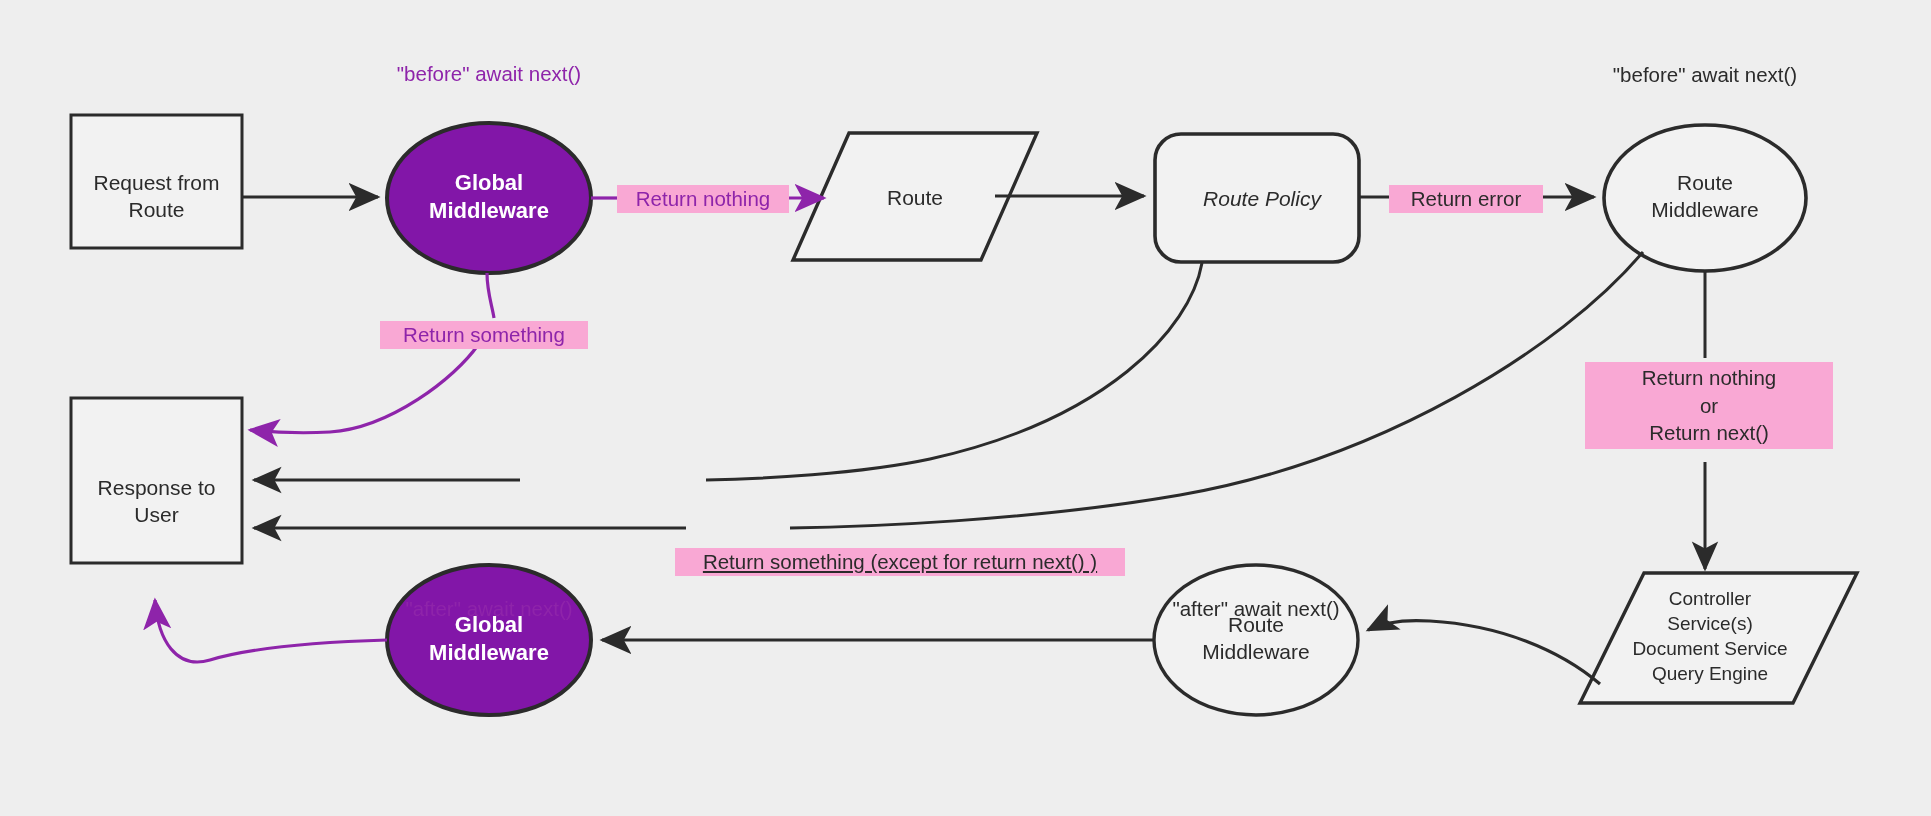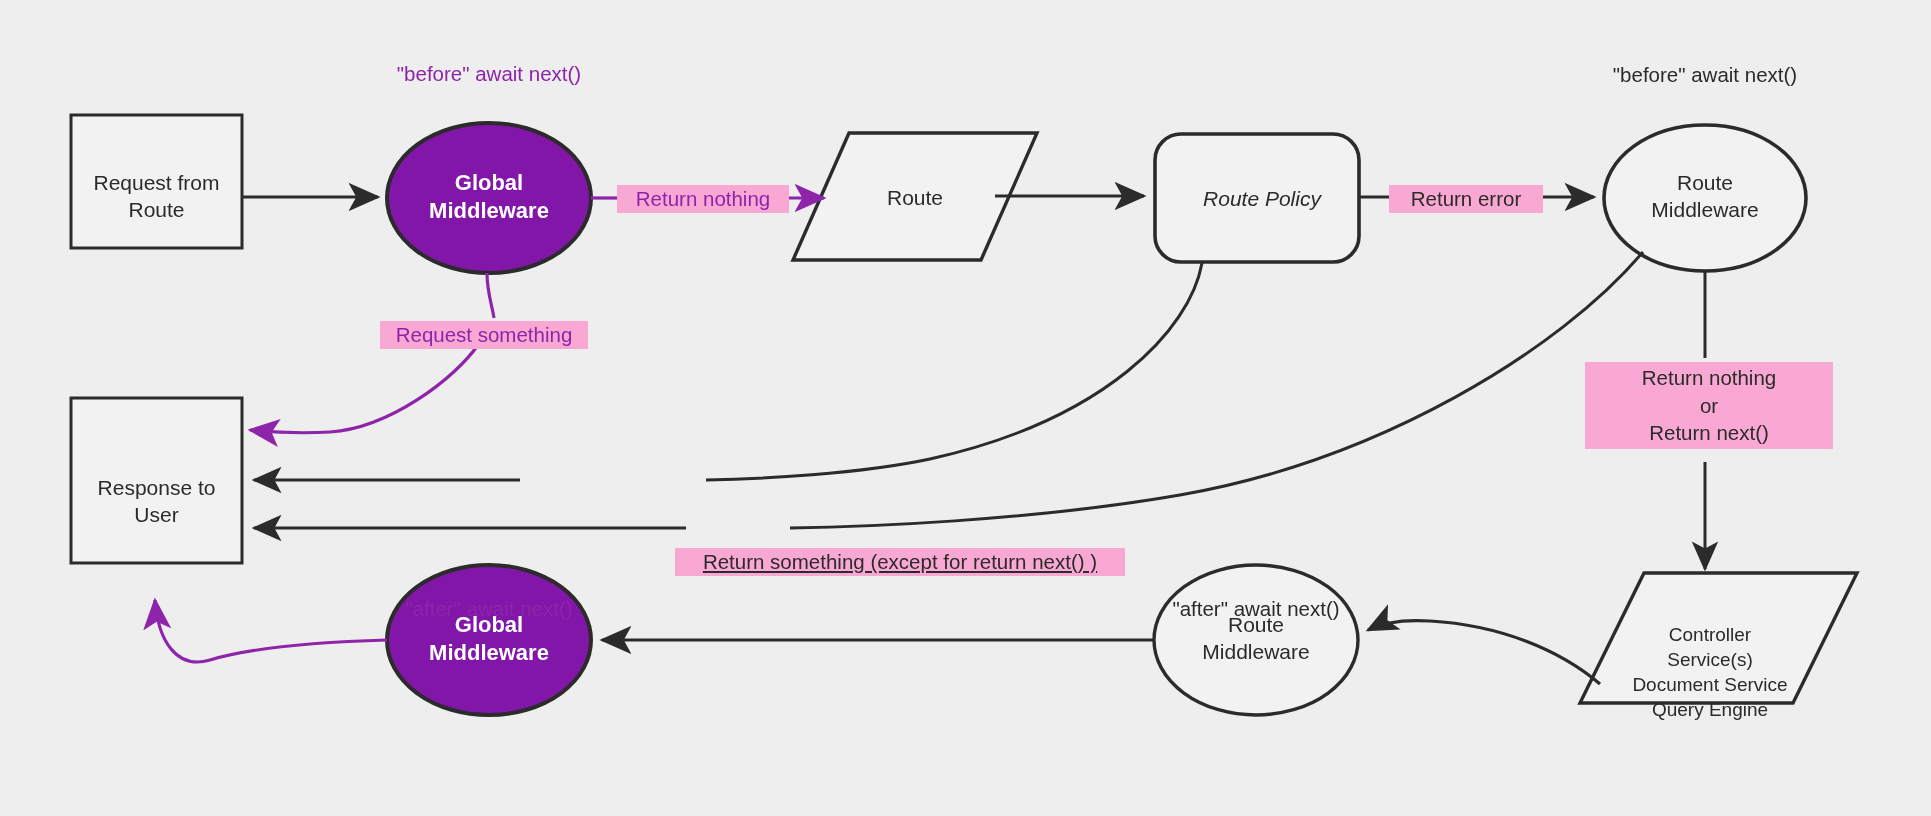--- a/index.html
+++ b/index.html
@@ -121,21 +121,21 @@
   <div class="node-label on-fill" style="left:399px; top:169px; width:180px;">Global
 Middleware</div>
 
   <div class="node-label" style="left:855px; top:185px; width:120px;">Route</div>
 
   <div class="node-label" style="left:1168px; top:186px; width:188px;font-style:italic;">Route Policy</div>
 
   <div class="node-label" style="left:1615px; top:170px; width:180px;">Route
 Middleware</div>
 
-  <div class="node-label" style="left:1600px; top:586px; width:220px; font-size:19px; line-height:1.32;margin-top:36px;">Controller
+  <div class="node-label" style="left:1600px; top:586px; width:220px; font-size:19px; line-height:1.32;">Controller
 Service(s)
 Document Service
 Query Engine</div>
 
   <div class="node-label" style="left:1166px; top:612px; width:180px;">Route
 Middleware</div>
 
   <div class="node-label on-fill" style="left:399px; top:611px; width:180px;">Global
 Middleware</div>
 
@@ -145,21 +145,21 @@
   <div class="edge-label purple nobg" style="left:329px; top:60px; width:320px;">"before" await next()</div>
 
   <div class="edge-label nobg" style="left:1545px; top:61px; width:320px;">"before" await next()</div>
 
   <div class="edge-label purple nobg" style="left:329px; top:595px; width:320px;">"after" await next()</div>
 
   <div class="edge-label nobg" style="left:1096px; top:595px; width:320px;">"after" await next()</div>
 
   <div class="edge-label purple" style="left:617px; top:185px; width:166px; padding:0 3px;">Return nothing</div>
 
-  <div class="edge-label purple" style="left:380px; top:321px; width:200px; padding:0 4px;">Request something</div>
+  <div class="edge-label purple" style="left:380px; top:321px; width:200px; padding:0 4px;">Return something</div>
 
   <div class="edge-label" style="left:1389px; top:185px; width:148px; padding:0 3px;">Return error</div>
 
 
   <div class="edge-label" style="left:675px; top:548px; width:440px; padding:0 5px;text-decoration:underline;">Return something (except for return next() )</div>
 
   <div class="edge-label" style="left:1585px; top:362px; width:240px; padding:2px 4px;">Return nothing
 or
 Return next()</div>
 

